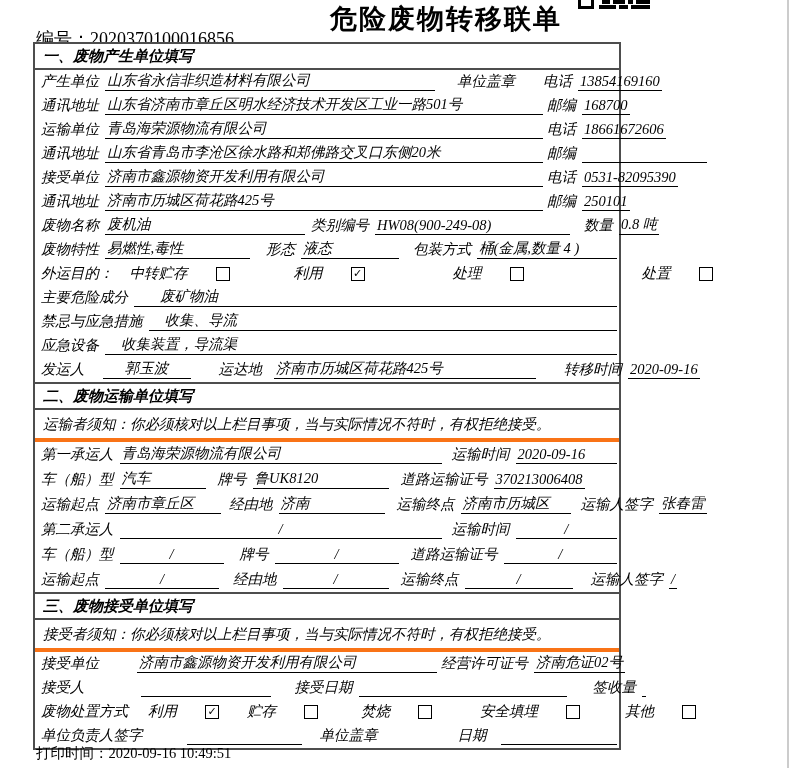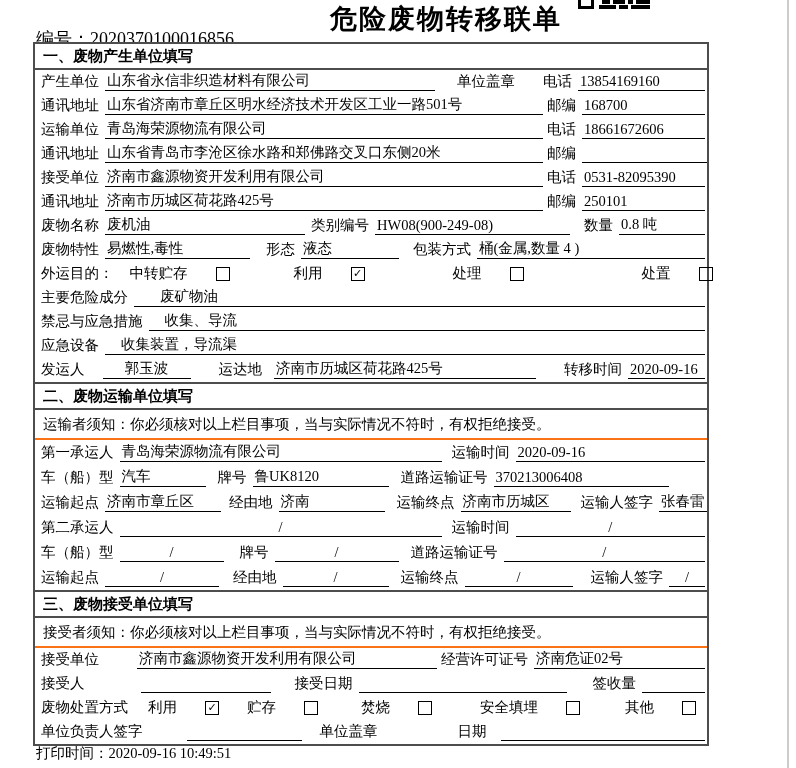--- a/index.html
+++ b/index.html
@@ -2,25 +2,25 @@
 <html><head>
 <meta charset="utf-8">
 <style>
   html,body{margin:0;padding:0;}
   body{width:796px;height:768px;background:#fff;font-family:"Liberation Serif","DejaVu Serif",serif;color:#000;}
   .page{position:relative;width:796px;height:768px;overflow:hidden;background:#fff;}
   .page-edge{position:absolute;left:787px;top:0;width:2px;height:768px;background:#ccc;}
   .qr{position:absolute;left:578px;top:0;width:72px;height:9px;}
   .serial{position:absolute;left:36px;top:27px;font-size:18px;white-space:nowrap;}
   .title{position:absolute;left:0;top:1px;width:100%;text-align:center;padding-left:96px;box-sizing:border-box;font-size:27px;font-weight:bold;letter-spacing:2px;}
-  .doc{position:absolute;left:33px;top:42px;width:676px;}
+  .doc{position:absolute;left:33px;top:42px;width:588px;font-style:italic;}
   .sec{border:2px solid #4d4d4d;background:#fff;box-sizing:border-box;}
   .sec + .sec{margin-top:-2px;}
   .sec-h{font-weight:bold;font-size:15px;padding:3px 8px 2px 8px;border-bottom:2px solid #4d4d4d;}
-  .notice{font-size:14.5px;padding:5px 8px 4px 8px;border-bottom:2px solid #f97316;white-space:nowrap;}
+  .notice{font-size:14.5px;padding:5px 8px 4px 8px;border-bottom:4px solid #f97316;white-space:nowrap;}
   .row{display:flex;align-items:flex-end;height:24px;padding:0 2px 3px 6px;box-sizing:border-box;font-size:14.5px;}
   .row25{height:25px;}
   .lab{flex:none;white-space:nowrap;}
   .v{border-bottom:1px solid #000;margin-left:6px;white-space:nowrap;padding:0 2px;min-height:17px;box-sizing:border-box;flex:none;}
   .g{flex:1;}
   .c{text-align:center;}
   .opt{display:flex;align-items:center;flex:none;gap:21px;}
   .cb{display:inline-block;width:12px;height:12px;border:1px solid #000;margin-left:7px;font-size:11px;line-height:12px;text-align:center;font-family:"DejaVu Sans",sans-serif;flex:none;}
   .print{position:absolute;left:36px;top:744px;font-size:14.5px;white-space:nowrap;}
 </style>

